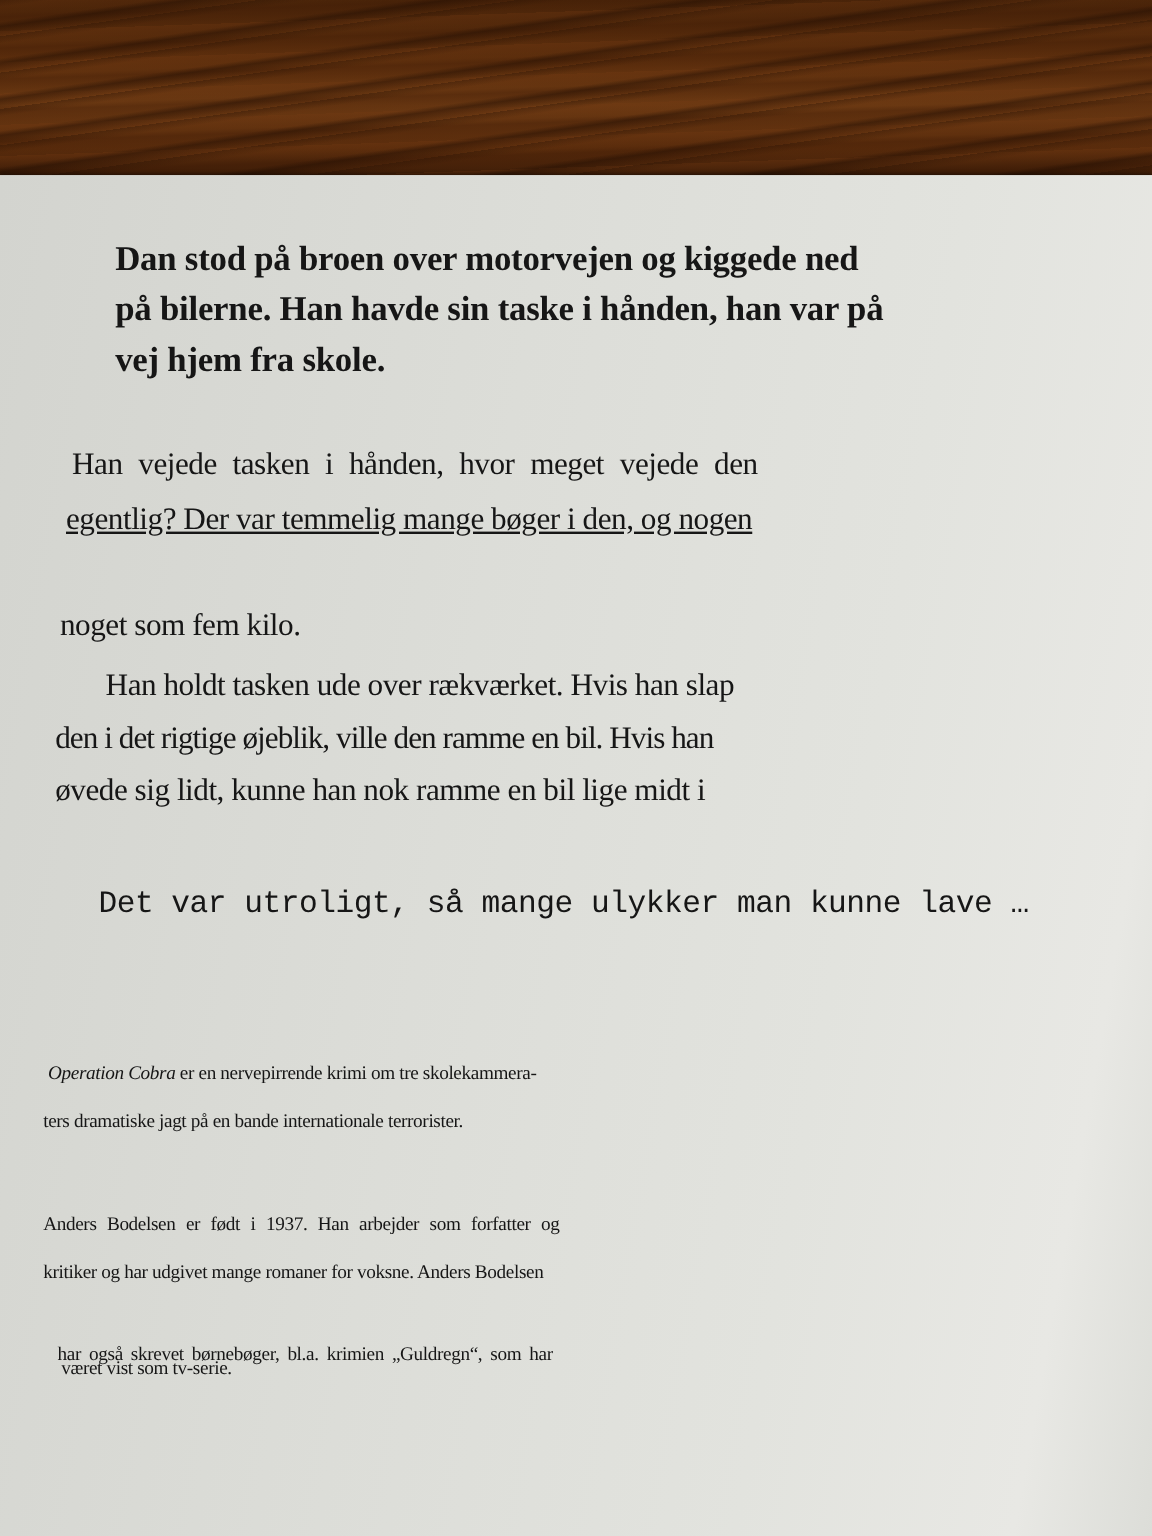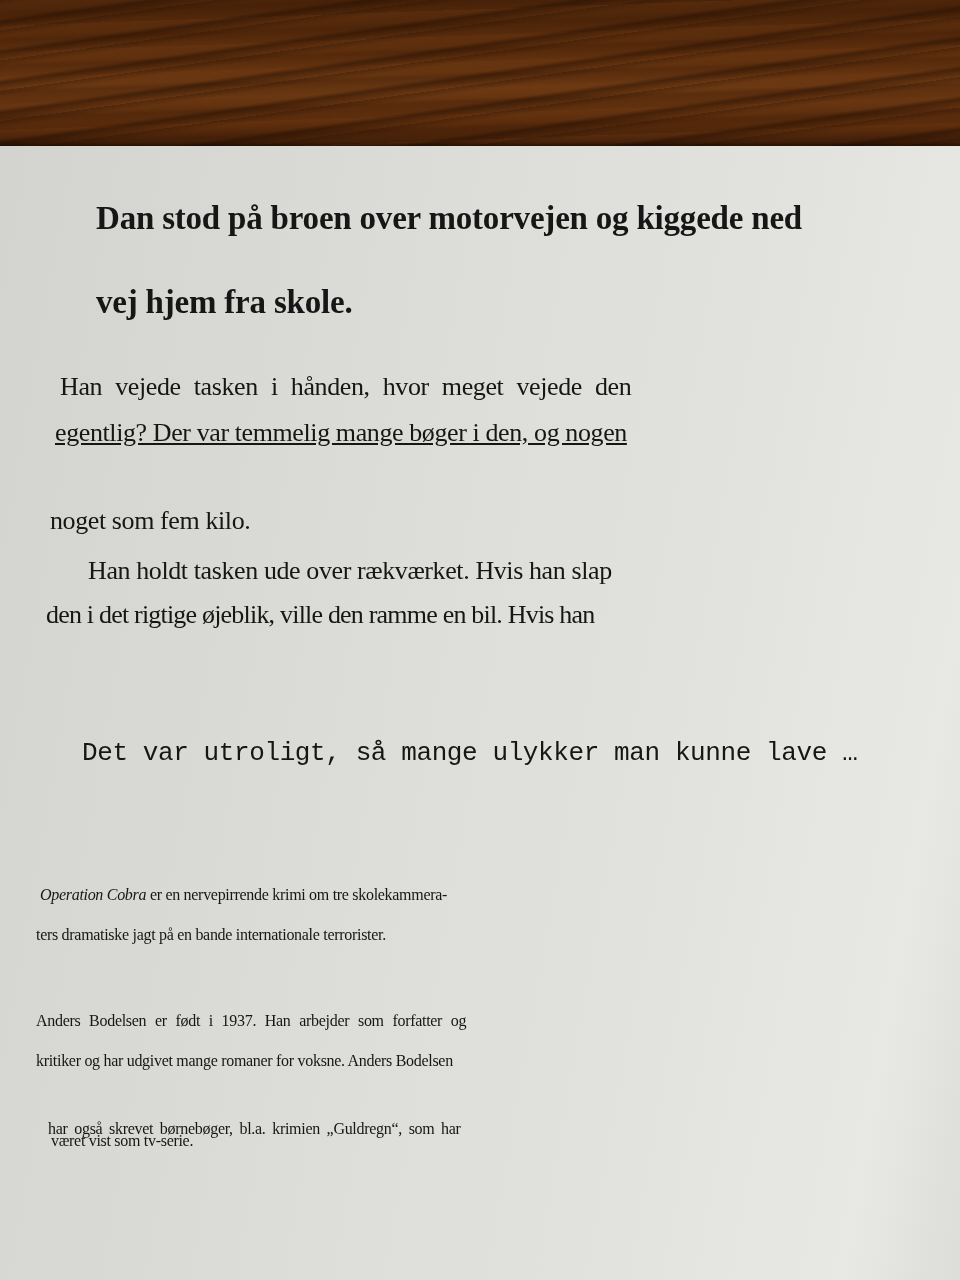--- a/index.html
+++ b/index.html
@@ -16,40 +16,42 @@
   }
   .cover {
     position: absolute; left: 0; top: 146px; width: 960px; height: 1134px;
     background: linear-gradient(100deg, #d3d4cf 0%, #dcddd8 40%, #e2e3de 70%, #e8e8e4 90%, #dcddd8 100%);
     box-shadow: 0 -2px 3px rgba(0,0,0,0.4);
   }
   .txt {
     position: absolute; font-family: "Liberation Serif", "DejaVu Serif", serif;
     color: #161616; white-space: nowrap;
   }
-  .intro { font-weight: bold; font-size: 33px; left: 96px; letter-spacing: -0.2px; }
+  .intro { font-weight: bold; font-size: 29px; left: 96px; letter-spacing: -0.2px; }
   .body1 { font-size: 26px; letter-spacing: -0.4px; }
   .blurb { font-size: 16px; letter-spacing: -0.3px; }
   .blurb i { font-style: italic; }
 </style>
 </head>
 <body>
 
 <div class="wood"></div>
 
 <div class="cover">
   <div class="txt intro" style="top:54px;">Dan stod på broen over motorvejen og kiggede ned</div>
+  <div class="txt intro" style="top:96px;">på bilerne. Han havde sin taske i hånden, han var på</div>
   <div class="txt intro" style="top:138px;">vej hjem fra skole.</div>
 
   <div class="txt body1" style="top:226px; left:60px; word-spacing:7px;">Han vejede tasken i hånden, hvor meget vejede den</div>
   <div class="txt body1" style="top:272px; left:55px;text-decoration:underline;">egentlig? Der var temmelig mange bøger i den, og nogen</div>
   <div class="txt body1" style="top:360px; left:50px;">noget som fem kilo.</div>
 
   <div class="txt body1" style="top:410px; left:88px;">Han holdt tasken ude over rækværket. Hvis han slap</div>
   <div class="txt body1" style="top:454px; left:46px; letter-spacing:-0.8px;">den i det rigtige øjeblik, ville den ramme en bil. Hvis han</div>
+  <div class="txt body1" style="top:498px; left:46px;">øvede sig lidt, kunne han nok ramme en bil lige midt i</div>
   <div class="txt body1" style="top:592px; left:82px;font-family:Liberation Mono, monospace;">Det var utroligt, så mange ulykker man kunne lave …</div>
 
   <div class="txt blurb" style="top:740px; left:40px;"><i>Operation Cobra</i><span> er en nervepirrende krimi om tre skolekammera-</span></div>
   <div class="txt blurb" style="top:780px; left:36px;">ters dramatiske jagt på en bande internationale terrorister.</div>
 
   <div class="txt blurb" style="top:866px; left:36px; word-spacing:5px;">Anders Bodelsen er født i 1937. Han arbejder som forfatter og</div>
   <div class="txt blurb" style="top:906px; left:36px;">kritiker og har udgivet mange romaner for voksne. Anders Bodelsen</div>
   <div class="txt blurb" style="top:946px; left:48px; word-spacing:3px;margin-top:28px;">har også skrevet børnebøger, bl.a. krimien „Guldregn“, som har</div>
   <div class="txt blurb" style="top:986px; left:51px;text-align:center;">været vist som tv-serie.</div>
 </div>

